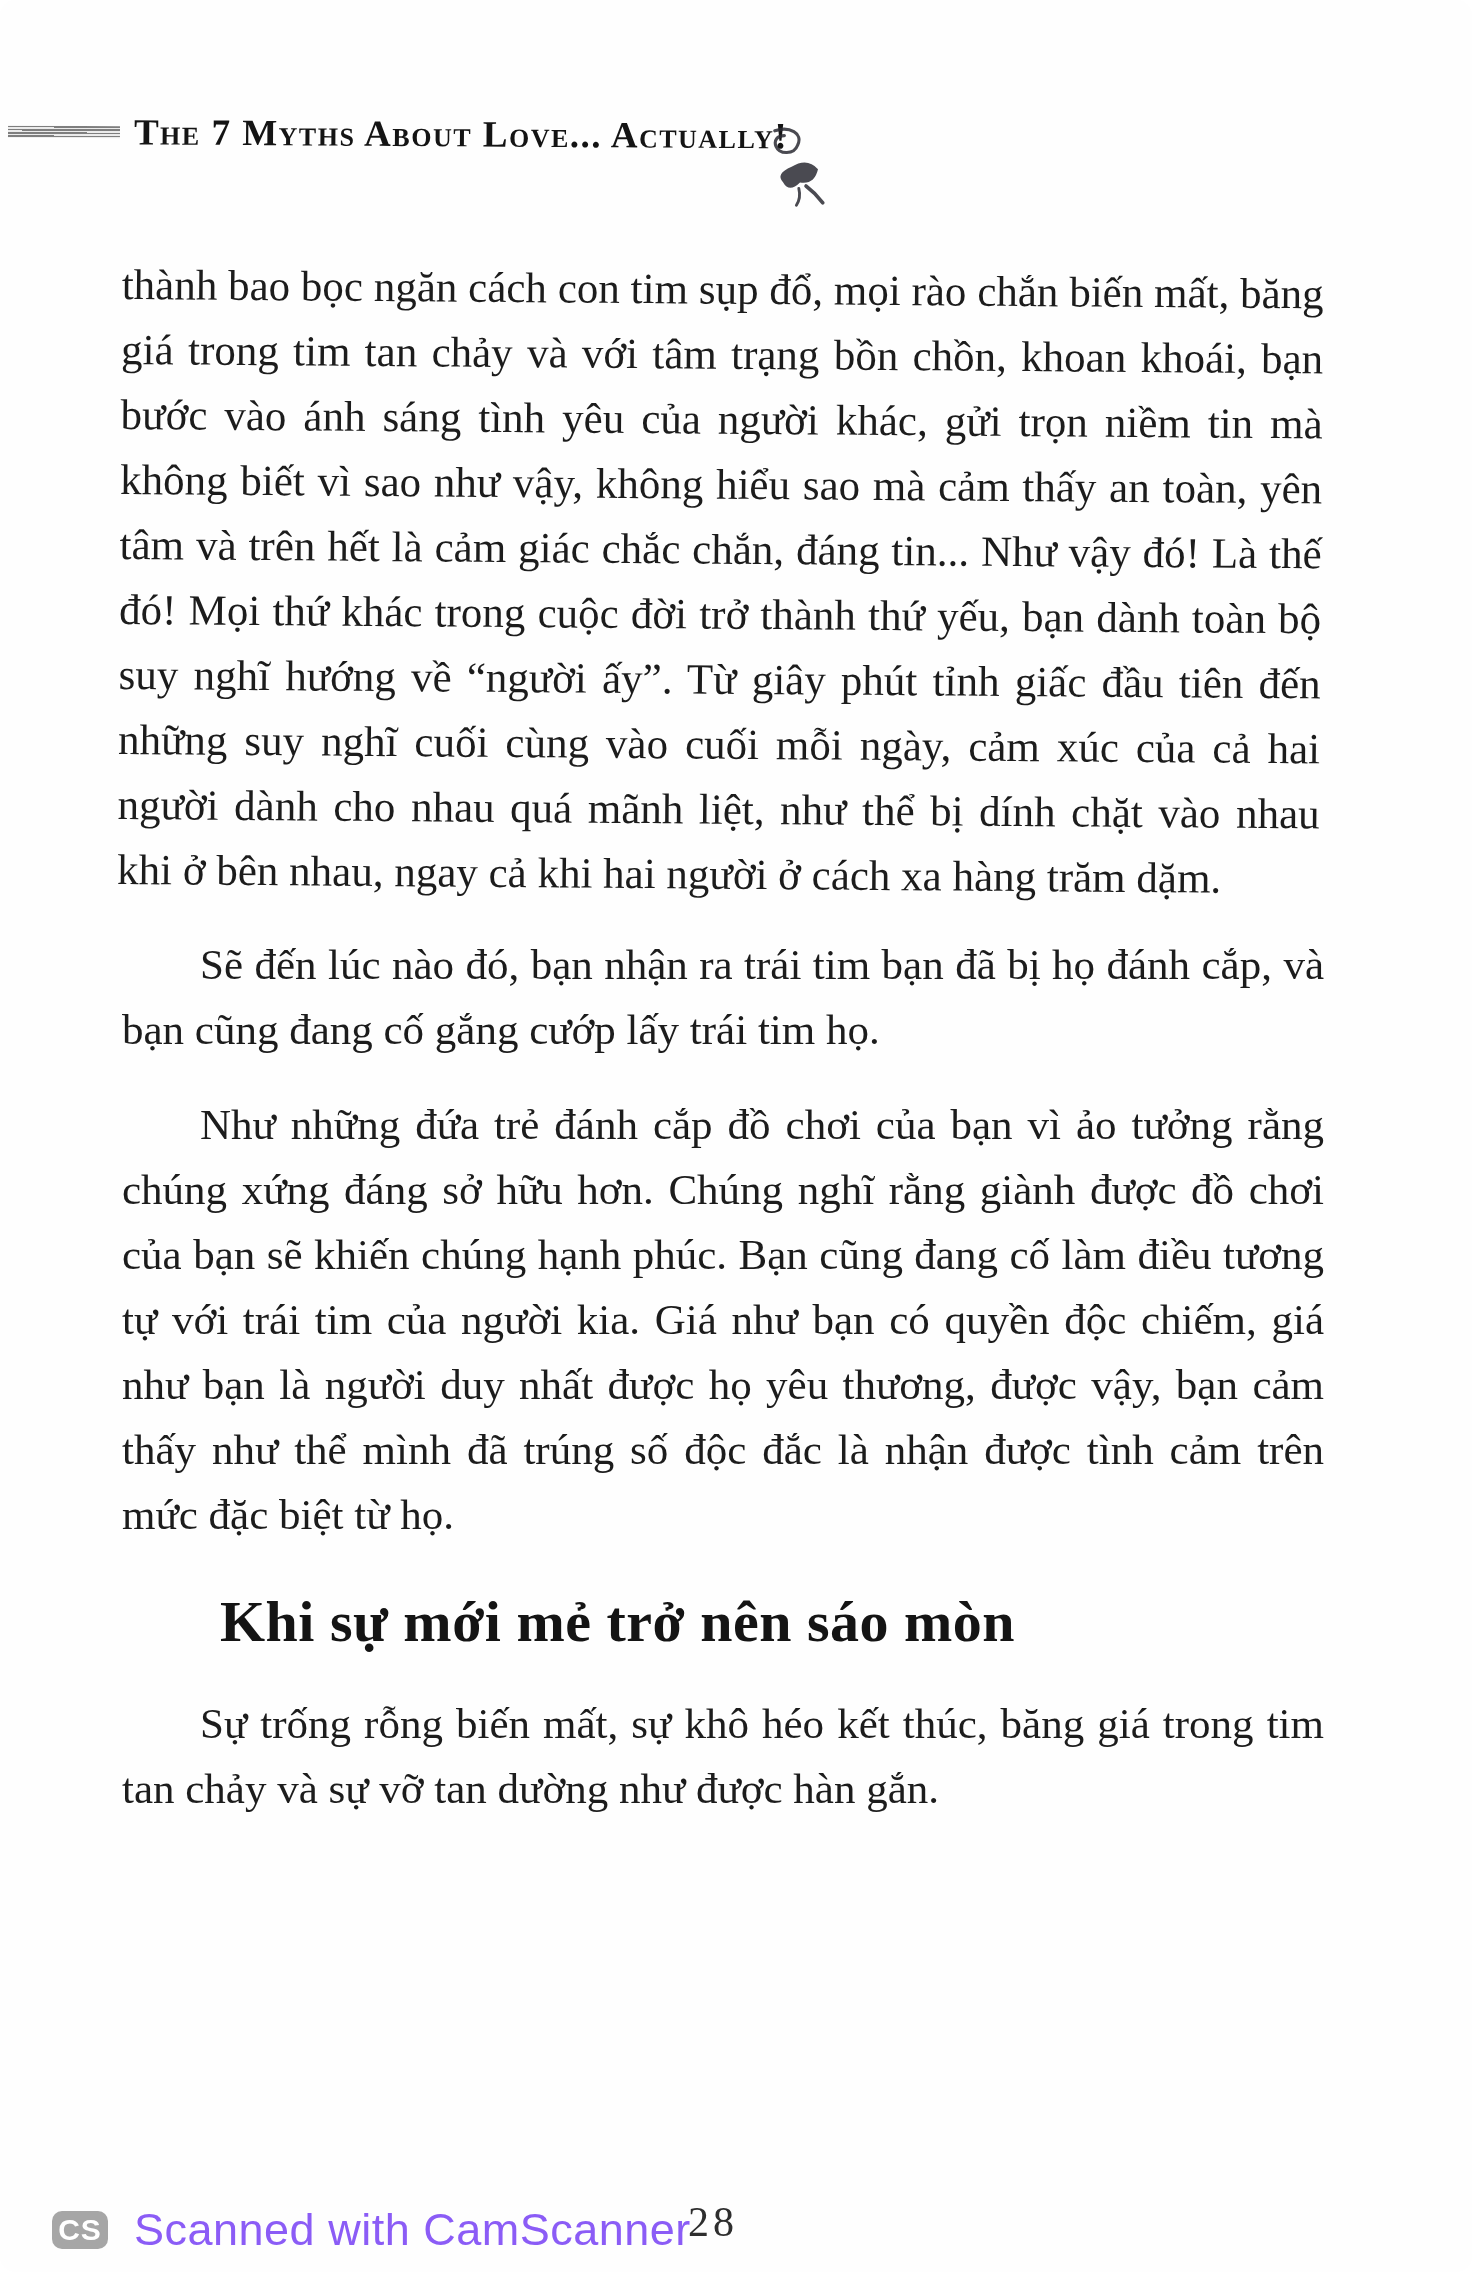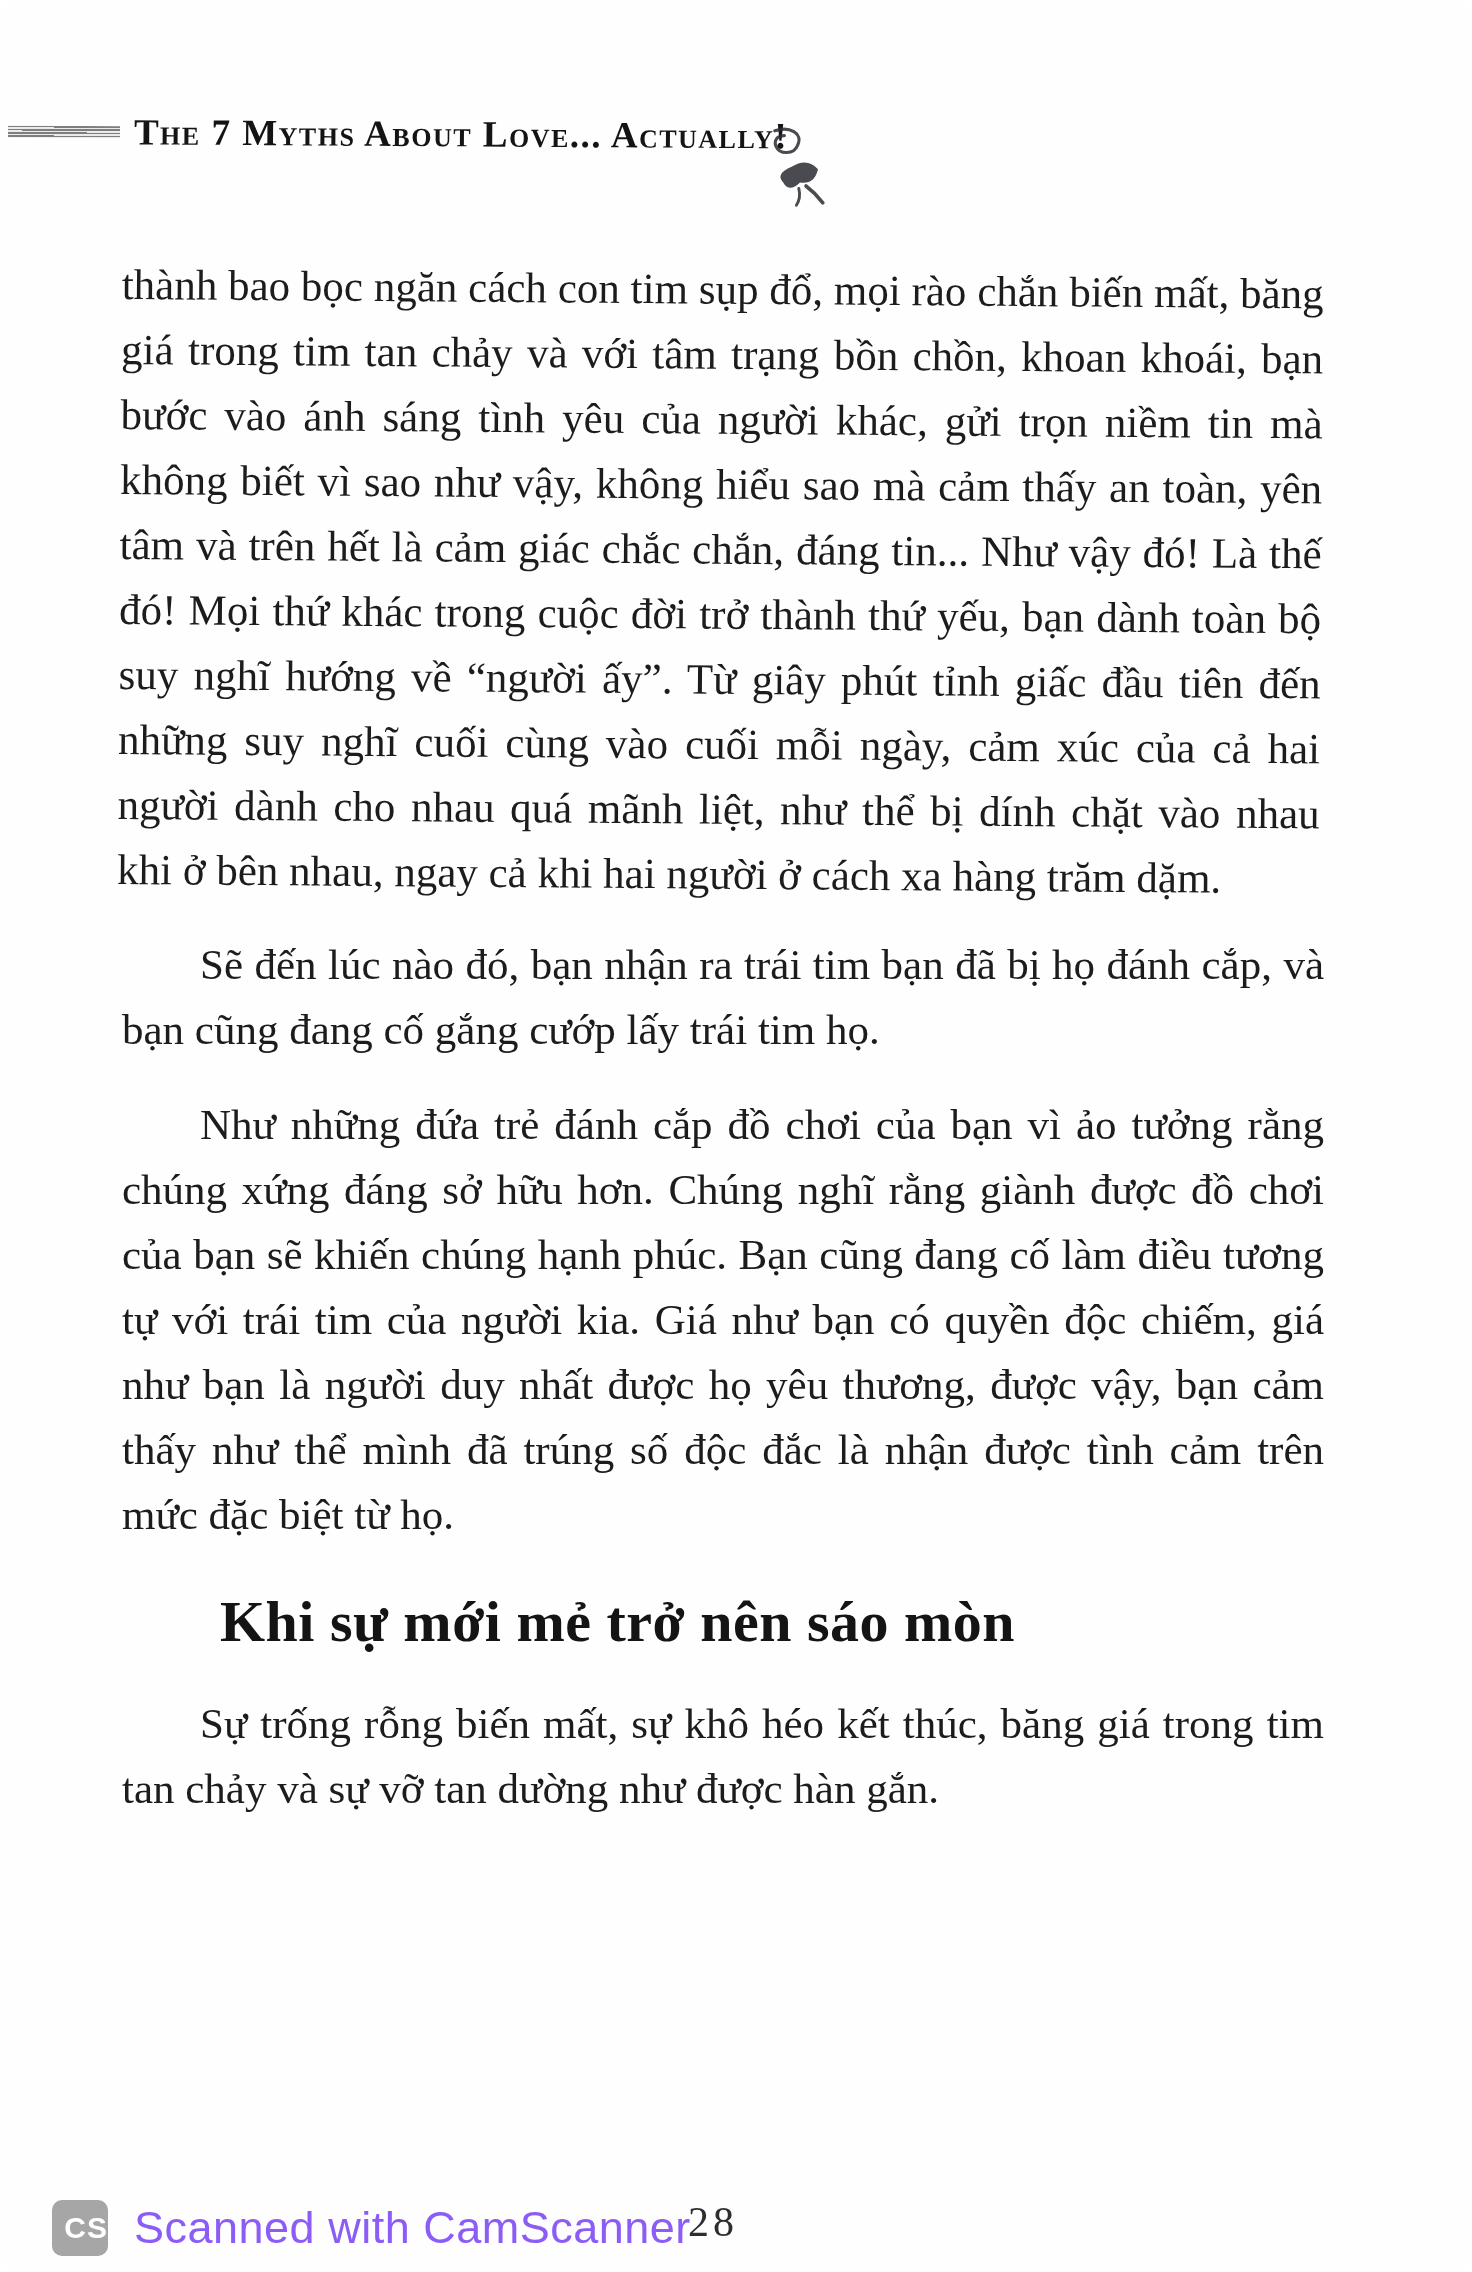--- a/index.html
+++ b/index.html
@@ -100,27 +100,27 @@
     position: absolute;
     left: 52px;
     bottom: 16px;
     display: flex;
     align-items: center;
     gap: 26px;
     z-index: 1;
   }
   .cs-logo {
     width: 56px;
-    height: 56px;
+    height: 38px;
     border-radius: 10px;
     background: #a6a6a6;
     color: #ffffff;
     display: flex;
     align-items: center;
-    justify-content: flex-end;
+    justify-content: center;
     font-family: "Liberation Sans", sans-serif;
     font-weight: bold;
     font-size: 30px;
     letter-spacing: 1px;
   }
   .cs-label {
     font-family: "Liberation Sans", sans-serif;
     font-size: 45px;
     color: #8b5cf6;
     letter-spacing: 0.5px;

